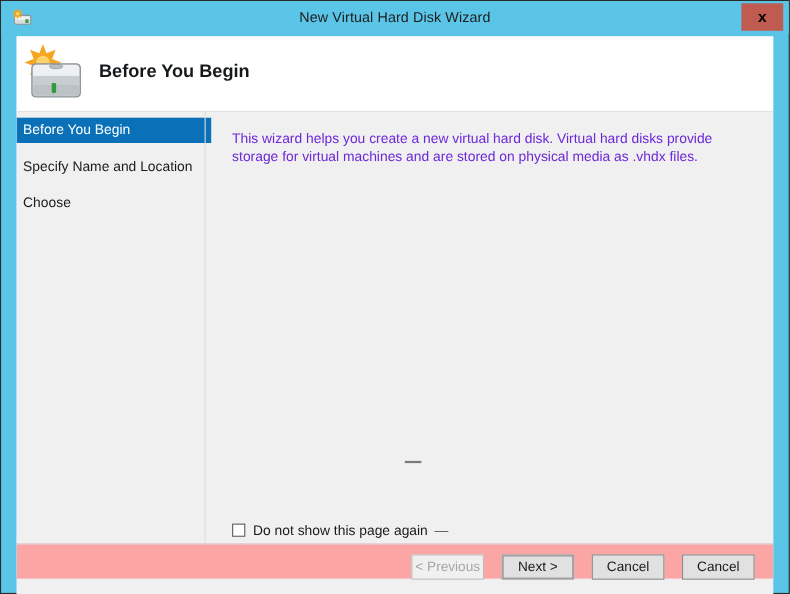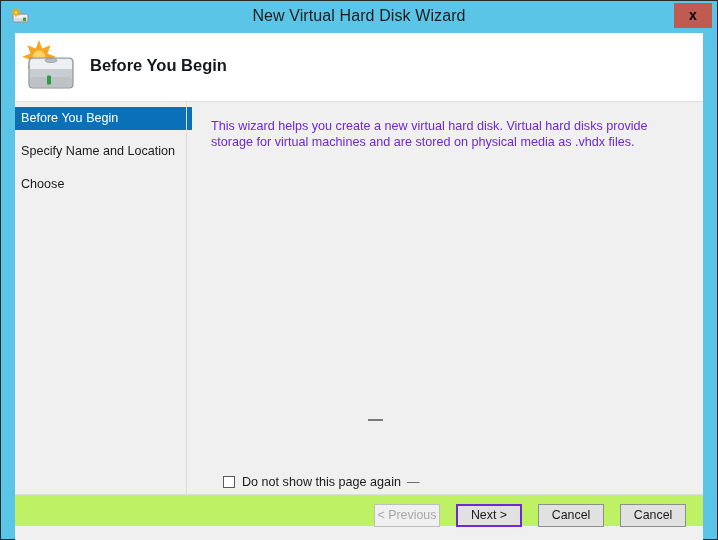--- a/index.html
+++ b/index.html
@@ -38,21 +38,21 @@
     left: 10px; top: 6px;
     width: 19px; height: 18px;
   }
   .titlebar-title {
     position: absolute;
     left: 0; top: 0;
     width: 716px;
     height: 30px;
     line-height: 29px;
     text-align: center;
-    font-size: 16px;
+    font-size: 13px;
     color: #1d1d1d;
     letter-spacing: 0.1px;
   }
   .close-btn {
     position: absolute;
     right: 5px; top: 2px;
     width: 38px;
     height: 25px;
     background: #bf5b51;
     color: #000;
@@ -161,21 +161,21 @@
     left: 181px;
     top: 317px;
     width: 15px;
     height: 2px;
     background: #7a7a7a;
   }
 
   
   .checkbox-row {
     position: absolute;
-    left: 36px;
+    left: 24px;
     top: 373px;
     display: flex;
     align-items: center;
   }
   .checkbox-box {
     width: 12px;
     height: 12px;
     box-sizing: border-box;
     border: 1px solid #5a5a5a;
     background: #ffffff;
@@ -194,21 +194,21 @@
     color: #5a5a5a;
   }
 
   
   .footer {
     position: absolute;
     left: 0;
     top: 461px;
     width: 688px;
     height: 31px;
-    background: #bef264;
+    background: #fca5a5;
     border-top: 1px solid #dcdcdc;
   }
   .btn {
     position: absolute;
     top: 9px;
     width: 66px;
     height: 23px;
     box-sizing: border-box;
     background: #e1e1e1;
     border: 1px solid #8e8e8e;
@@ -220,21 +220,21 @@
     cursor: pointer;
     padding: 0;
   }
   .btn.disabled {
     color: #a6a6a6;
     border-color: #bfbfbf;
     background: #f0f0f0;
     cursor: default;
   }
   .btn.default {
-    border: 2px solid #6d28d9;
+    border: 2px solid #a3a3a3;
     line-height: 19px;
     text-align: center;
   }
   #btn-previous { left: 359px; }
   #btn-next     { left: 441px; }
   #btn-finish   { left: 523px; }
   #btn-cancel   { left: 605px; }
 </style>
 </head>
 <body>

